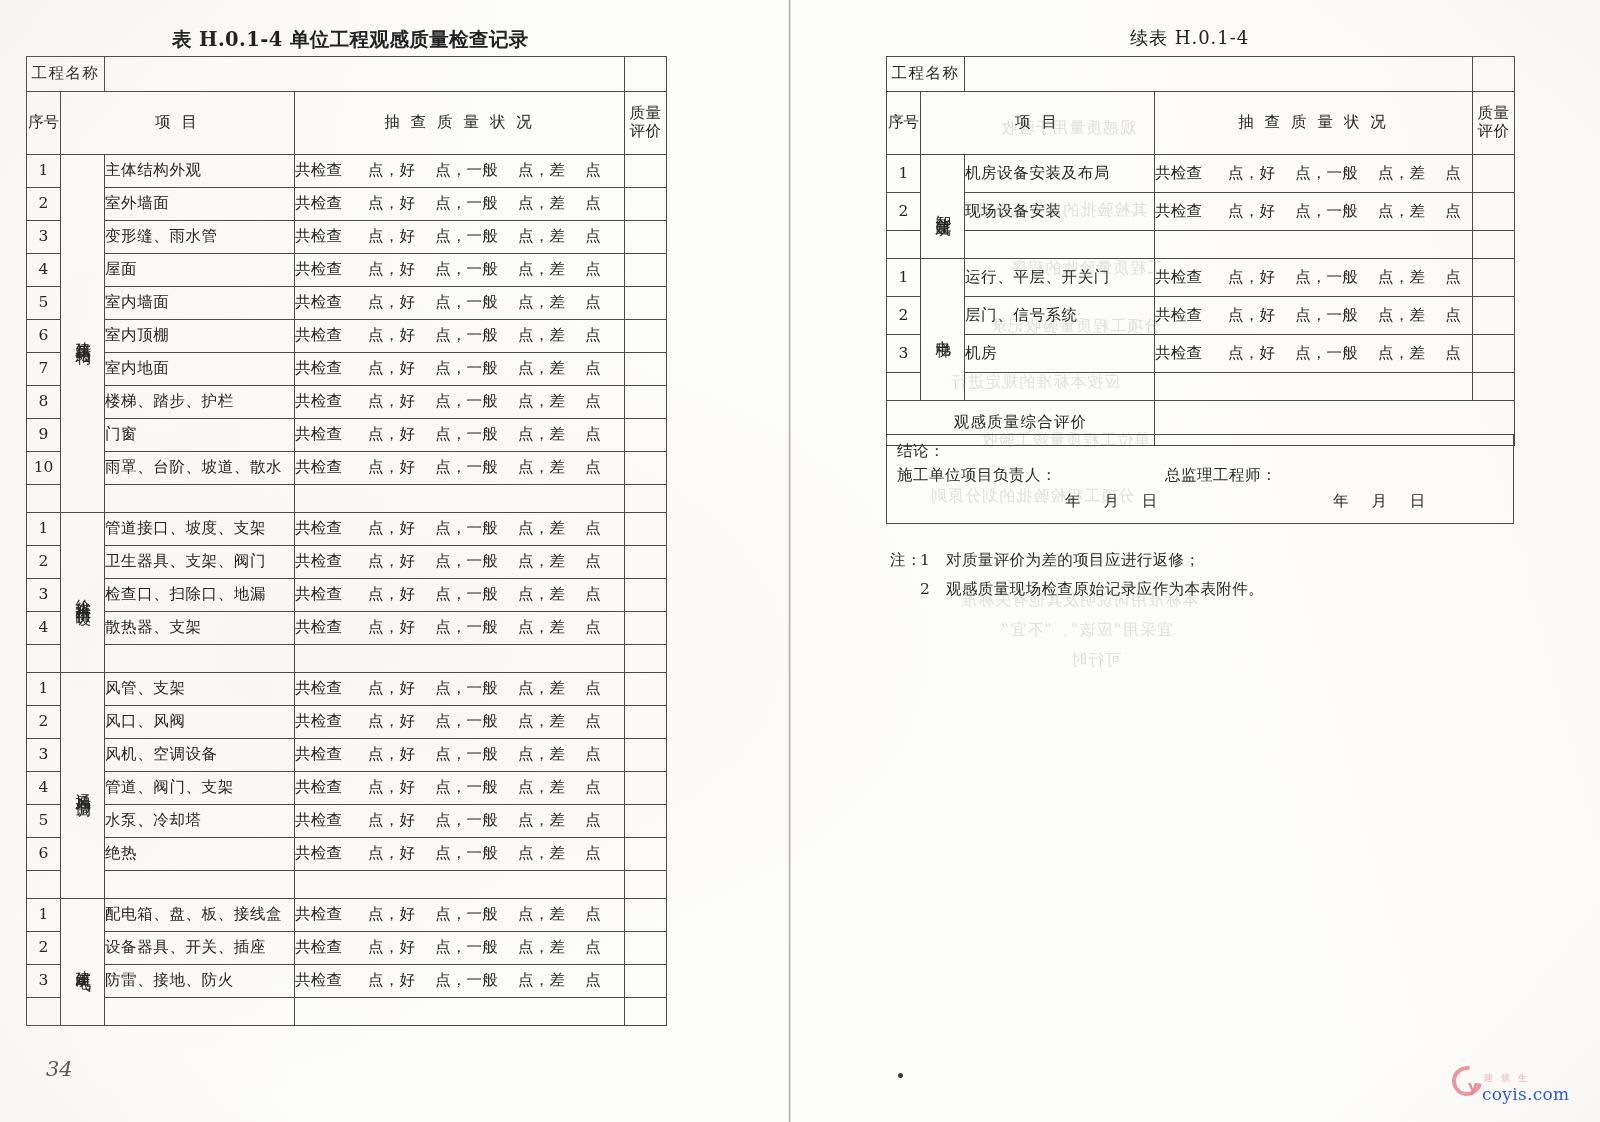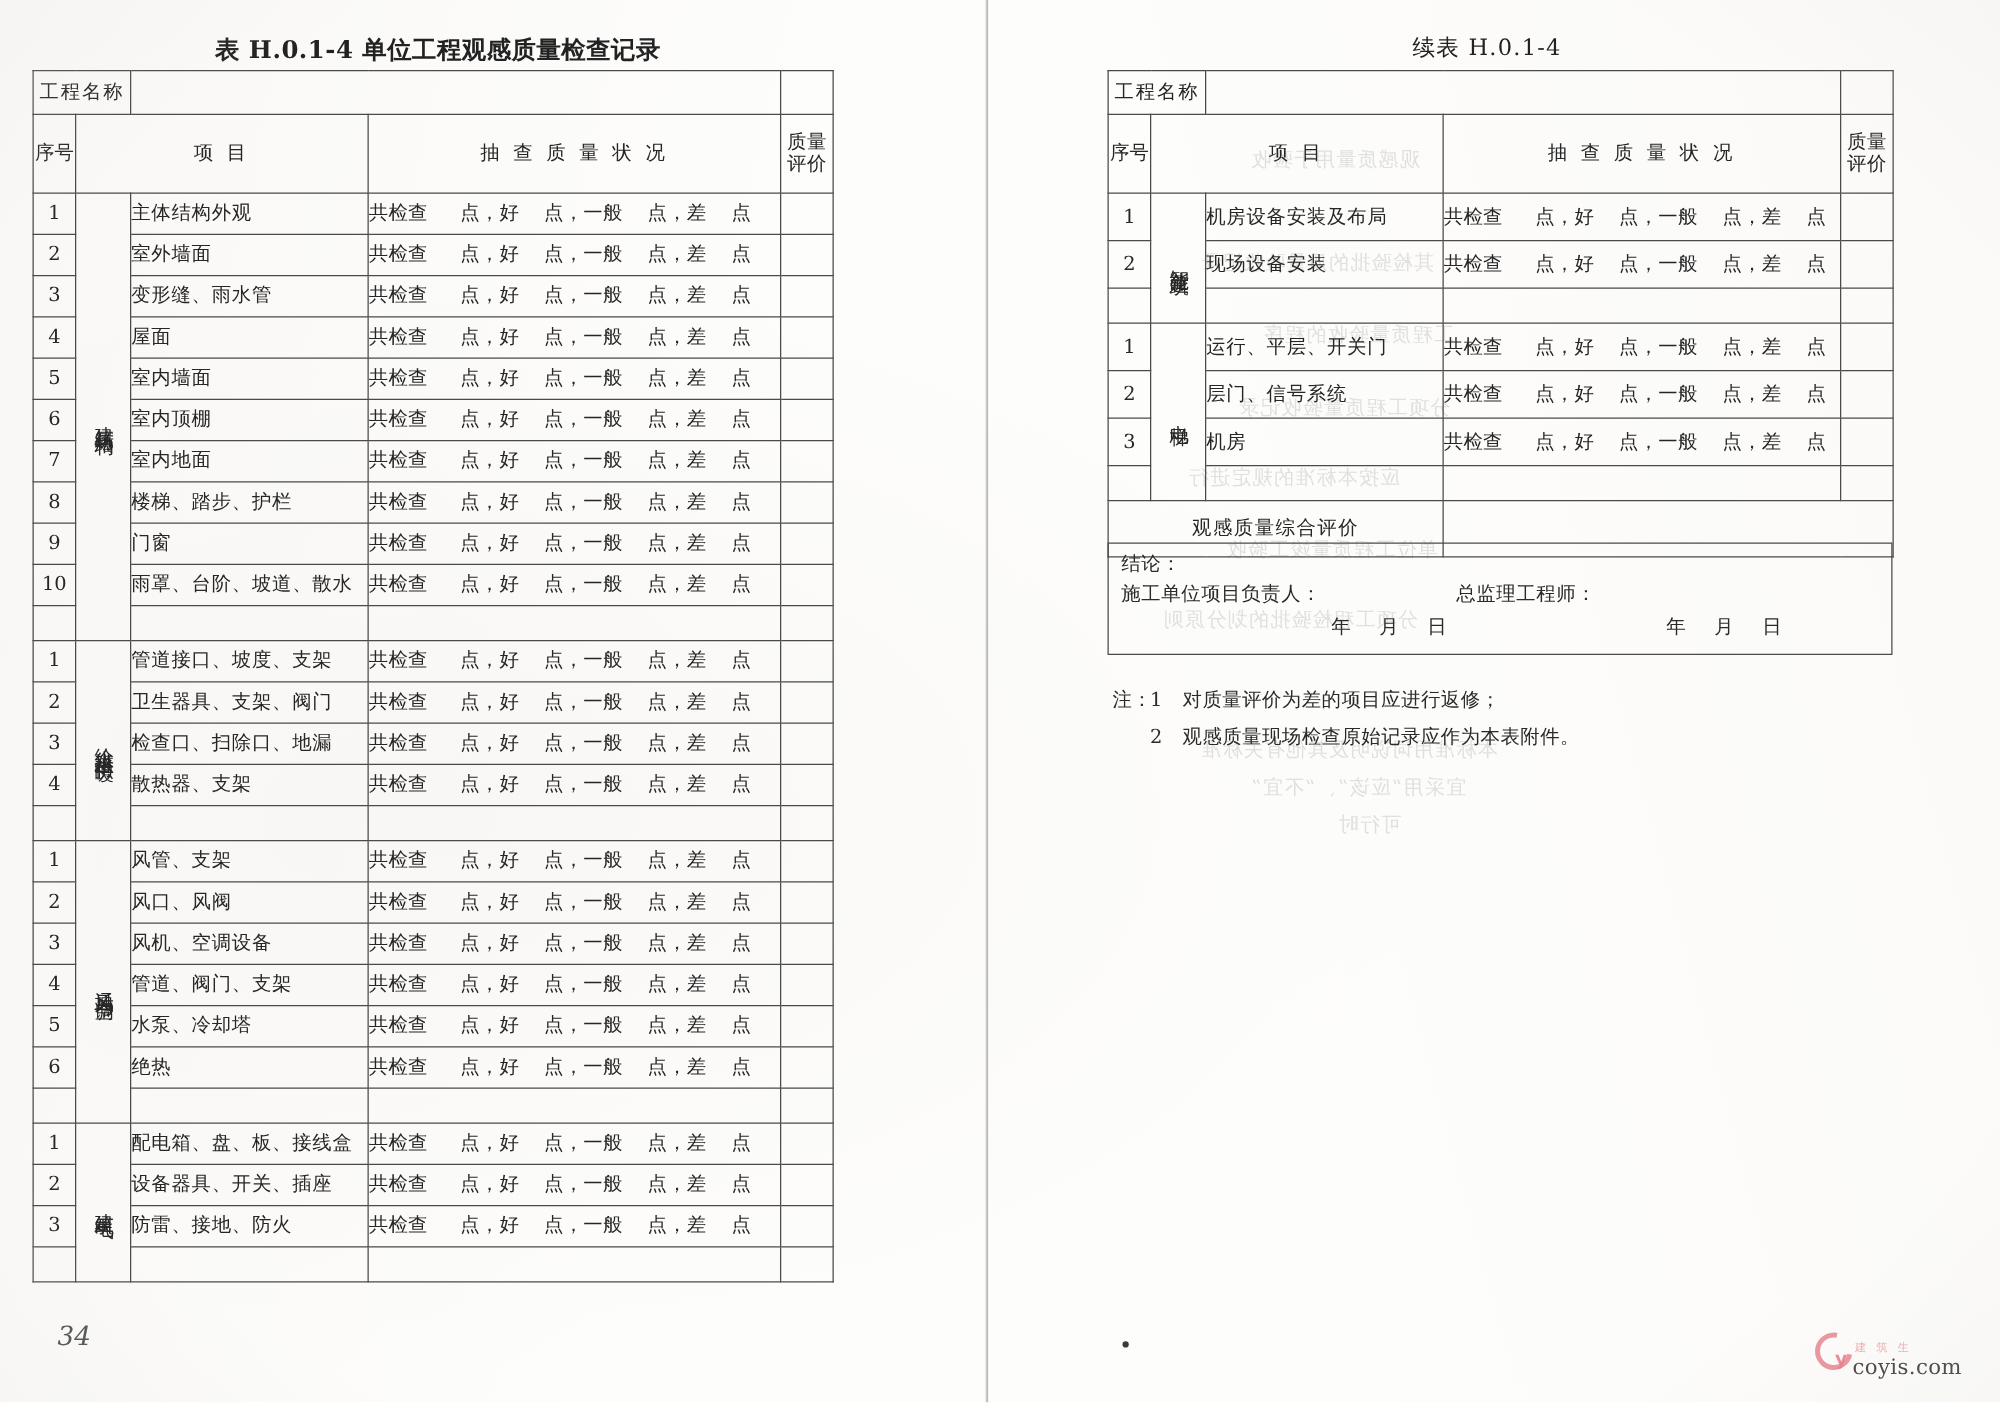--- a/index.html
+++ b/index.html
@@ -244,21 +244,21 @@
     letter-spacing: 8px;
     white-space: nowrap;
     font-family: "DejaVu Sans", "Liberation Sans", sans-serif;
     opacity: 0.85;
   }
   .wm-url {
     position: absolute;
     left: 30px;
     top: 24px;
     font-size: 17px;
-    color: #404040;
+    color: #1d4ed8;
     font-family: "DejaVu Serif", "Liberation Serif", serif;
     letter-spacing: 0.3px;
     white-space: nowrap;
     opacity: 0.92;
   }
 
   
   .bleed {
     position: absolute;
     color: rgba(160,158,156,0.30);

